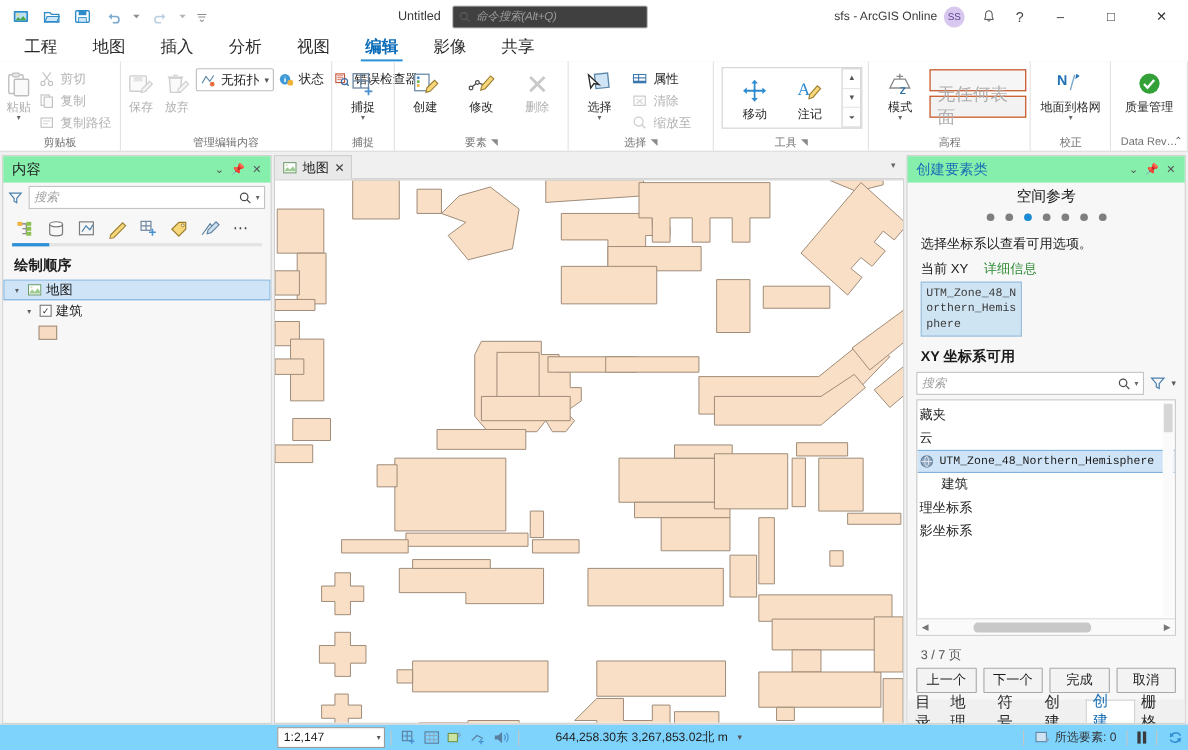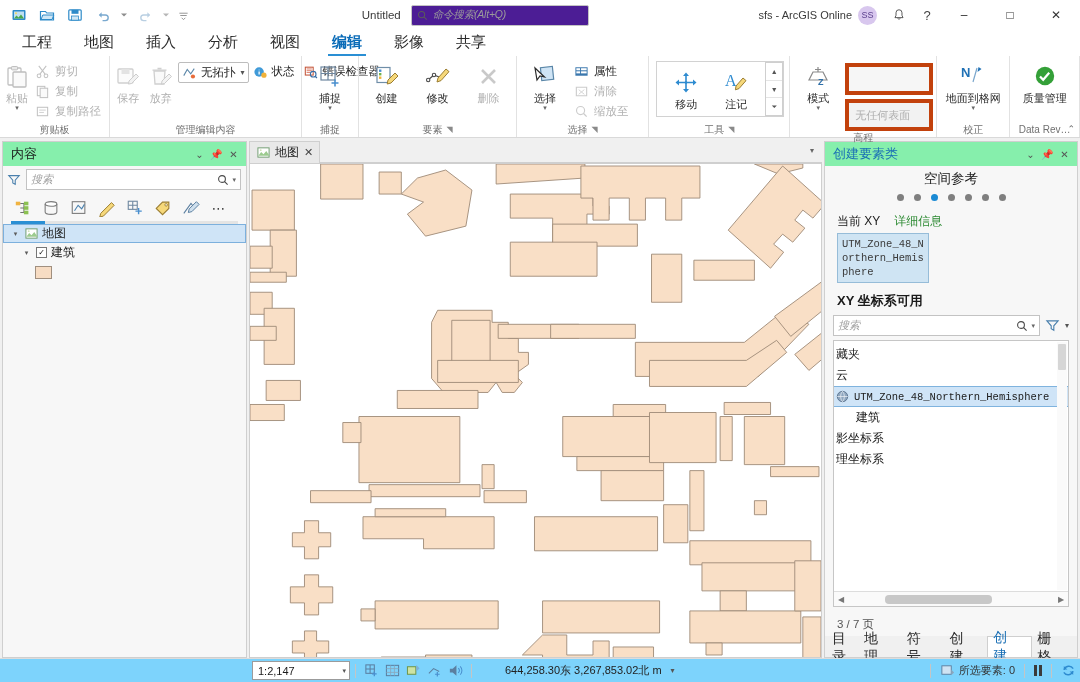--- a/index.html
+++ b/index.html
@@ -9,21 +9,21 @@
     font-size: 12px; color: #1b1b1b; background: #ffffff;
   }
   .app { width: 1080px; height: 682px; position: relative; display: flex; flex-direction: column; background: #f0f0f0; }
 
   
   .titlebar { height: 30px; background: #ffffff; display: flex; align-items: center; padding: 0 0 0 6px; flex: none; }
   .qat { display: flex; align-items: center; gap: 2px; }
   .qat-btn { width: 26px; height: 24px; display: flex; align-items: center; justify-content: center; border-radius: 2px; }
   .title-center { flex: 1; display: flex; align-items: center; justify-content: center; gap: 10px; }
   .doc-title { font-size: 11.5px; color: #3b3b3b; }
-  .cmd-search { width: 178px; height: 21px; border: 1px solid #c4c4c4; background: #4c1d95; border-radius: 2px;
+  .cmd-search { width: 178px; height: 21px; border: 1px solid #c4c4c4; background: #404040; border-radius: 2px;
     display: flex; align-items: center; padding: 0 5px; gap: 5px; text-align: right; }
   .cmd-search .ph { font-style: italic; color: #9a9a9a; font-size: 10.5px; letter-spacing: -.2px; }
   .title-right { display: flex; align-items: center; gap: 2px; padding-right: 2px; }
   .acct { font-size: 11px; color: #3a3a3a; margin-right: 4px; }
   .acct-badge { width: 19px; height: 19px; border-radius: 50%; background: #d8c7ee; color: #5a3f8c;
     font-size: 9px; display: flex; align-items: center; justify-content: center; margin-right: 7px; }
   .tb-icon { width: 26px; height: 26px; display: flex; align-items: center; justify-content: center; color: #444; font-size: 13px; }
   .win-btn { width: 44px; height: 30px; display: flex; align-items: center; justify-content: center; font-size: 12px; color: #333; }
 
   
@@ -49,22 +49,22 @@
   .small-btn .lb { font-size: 11.5px; color: #262626; white-space: nowrap; }
   .small-btn.dis .lb { color: #b2b2b2; }
   .combo { height: 21px; border: 1px solid #bdbdbd; background: #fff; display: flex; align-items: center;
     padding: 0 3px; gap: 5px; border-radius: 2px; }
   .combo .lb { font-size: 11.5px; flex: 1; white-space: nowrap; }
   .combo .car { font-size: 8px; color: #555; }
   .spinbox { width: 18px; display: flex; flex-direction: column; border: 1px solid #cfcfcf; background: #fff; height: 54px; }
   .spinbox div { flex: 1; display: flex; align-items: center; justify-content: center; font-size: 7px; color: #555; border-bottom: 1px solid #e5e5e5; }
   .spinbox div:last-child { border-bottom: none; }
   .gallery { border: 1px solid #d2d2d2; display: flex; align-items: stretch; background: #fff; }
-  .txtfield { height: 20px; border: 4px solid #c2410c; background: #f2f2f2; display: flex; align-items: center;
-    padding: 12px 6px; font-size: 11px; color: #aeaeae; }
+  .txtfield { height: 20px; border: 1px solid #c2410c; background: #f2f2f2; display: flex; align-items: center;
+    padding: 0 6px; font-size: 16px; color: #aeaeae; }
   .ribbon-collapse { position: absolute; right: 5px; bottom: 3px; font-size: 9px; color: #666; }
 
   
   .main { flex: 1; display: flex; min-height: 0; background: #f0f0f0; padding: 3px 2px 0; gap: 2px; }
 
   
   .panel { background: #f7f7f7; border: 1px solid #cfcfcf; display: flex; flex-direction: column; min-height: 0; }
   .panel-head { height: 24px; display: flex; align-items: center; padding: 0 4px 0 8px; background: #86efac; }
   .panel-title { font-size: 13px; flex: 1; }
   .panel-title.blue { color: #1a6fb5; }
@@ -613,20 +613,21 @@
               <path d="M2 16l8-11 4 5" fill="none" stroke="#5b7fa0" stroke-width="1.2"></path>
               <path d="M8 11l8-8 3 3-8 8-4 1z" fill="#cfe0ee" stroke="#5b7fa0" stroke-width="1.1"></path>
             </svg>
         </div>
         <div class="ct-btn" style="font-size:14px;color:#444;letter-spacing:1px">⋯</div>
       </div>
       <div class="cont-underline">
           <span class="a"></span>
           <span class="b"></span>
         </div>
+      <div class="draw-order">绘制顺序</div>
       <div class="tree">
         <div class="trow sel">
           <span class="tw">▾</span>
           <svg width="13" height="13" viewBox="0 0 14 14">
               <rect x="1" y="2" width="12" height="10" fill="#fff" stroke="#6c9a6c" stroke-width="1"></rect>
               <path d="M1.5 10.5l3-4 2.5 2.5 3-3.5 3.5 5z" fill="#9ccb8f"></path>
               <circle cx="4" cy="4.5" r="1" fill="#cfe2b8"></circle>
             </svg>
           <span class="lbl">地图</span>
         </div>
@@ -768,20 +769,21 @@
         <div class="cfc-step">空间参考</div>
         <div class="dots">
           <span class="dot"></span>
           <span class="dot"></span>
           <span class="dot on"></span>
           <span class="dot"></span>
           <span class="dot"></span>
           <span class="dot"></span>
           <span class="dot"></span>
         </div>
+        <div class="cfc-hint">选择坐标系以查看可用选项。</div>
         <div class="cfc-cur">
           <span class="k">当前 XY</span>
           <span class="lnk">详细信息</span>
         </div>
         <div class="cur-box">UTM_Zone_48_Northern_Hemisphere</div>
         <div class="cfc-sub">XY 坐标系可用</div>
         <div class="cfc-srch">
           <div class="srch-box">
             <span class="ph">搜索</span>
             <svg width="12" height="12" viewBox="0 0 12 12">
@@ -807,38 +809,44 @@
               <svg width="13" height="13" viewBox="0 0 14 14">
                   <circle cx="7" cy="7" r="5.6" fill="#8fa7c0" stroke="#5d7590" stroke-width="1"></circle>
                   <path d="M1.4 7h11.2M7 1.4c2.6 2.8 2.6 8.4 0 11.2M7 1.4C4.4 4.2 4.4 9.8 7 12.6" fill="none" stroke="#eef2f6" stroke-width=".8"></path>
                 </svg>
               <span>UTM_Zone_48_Northern_Hemisphere</span>
             </div>
             <div class="li indent">
               <span>建筑</span>
             </div>
             <div class="li">
-              <span>影坐标系</span>
+              <span>理坐标系</span>
             </div>
             <div class="li">
-              <span>理坐标系</span>
+              <span>影坐标系</span>
             </div>
           </div>
           <div class="vscroll">
               <div class="th"></div>
             </div>
           <div class="hscroll">
             <span class="hs-arr">◀</span>
             <div class="hs-track">
                 <div class="hs-thumb"></div>
               </div>
             <span class="hs-arr">▶</span>
           </div>
         </div>
         <div class="cfc-page">3 / 7 页</div>
+        <div class="cfc-btns">
+          <div class="pbtn">上一个</div>
+          <div class="pbtn">下一个</div>
+          <div class="pbtn">完成</div>
+          <div class="pbtn">取消</div>
+        </div>
       </div>
       <div class="cfc-tabs">
         <div class="cfctab">目录</div>
         <div class="cfctab">地理…</div>
         <div class="cfctab">符号…</div>
         <div class="cfctab">创建…</div>
         <div class="cfctab act">创建…</div>
         <div class="cfctab">栅格…</div>
       </div>
     </div>

